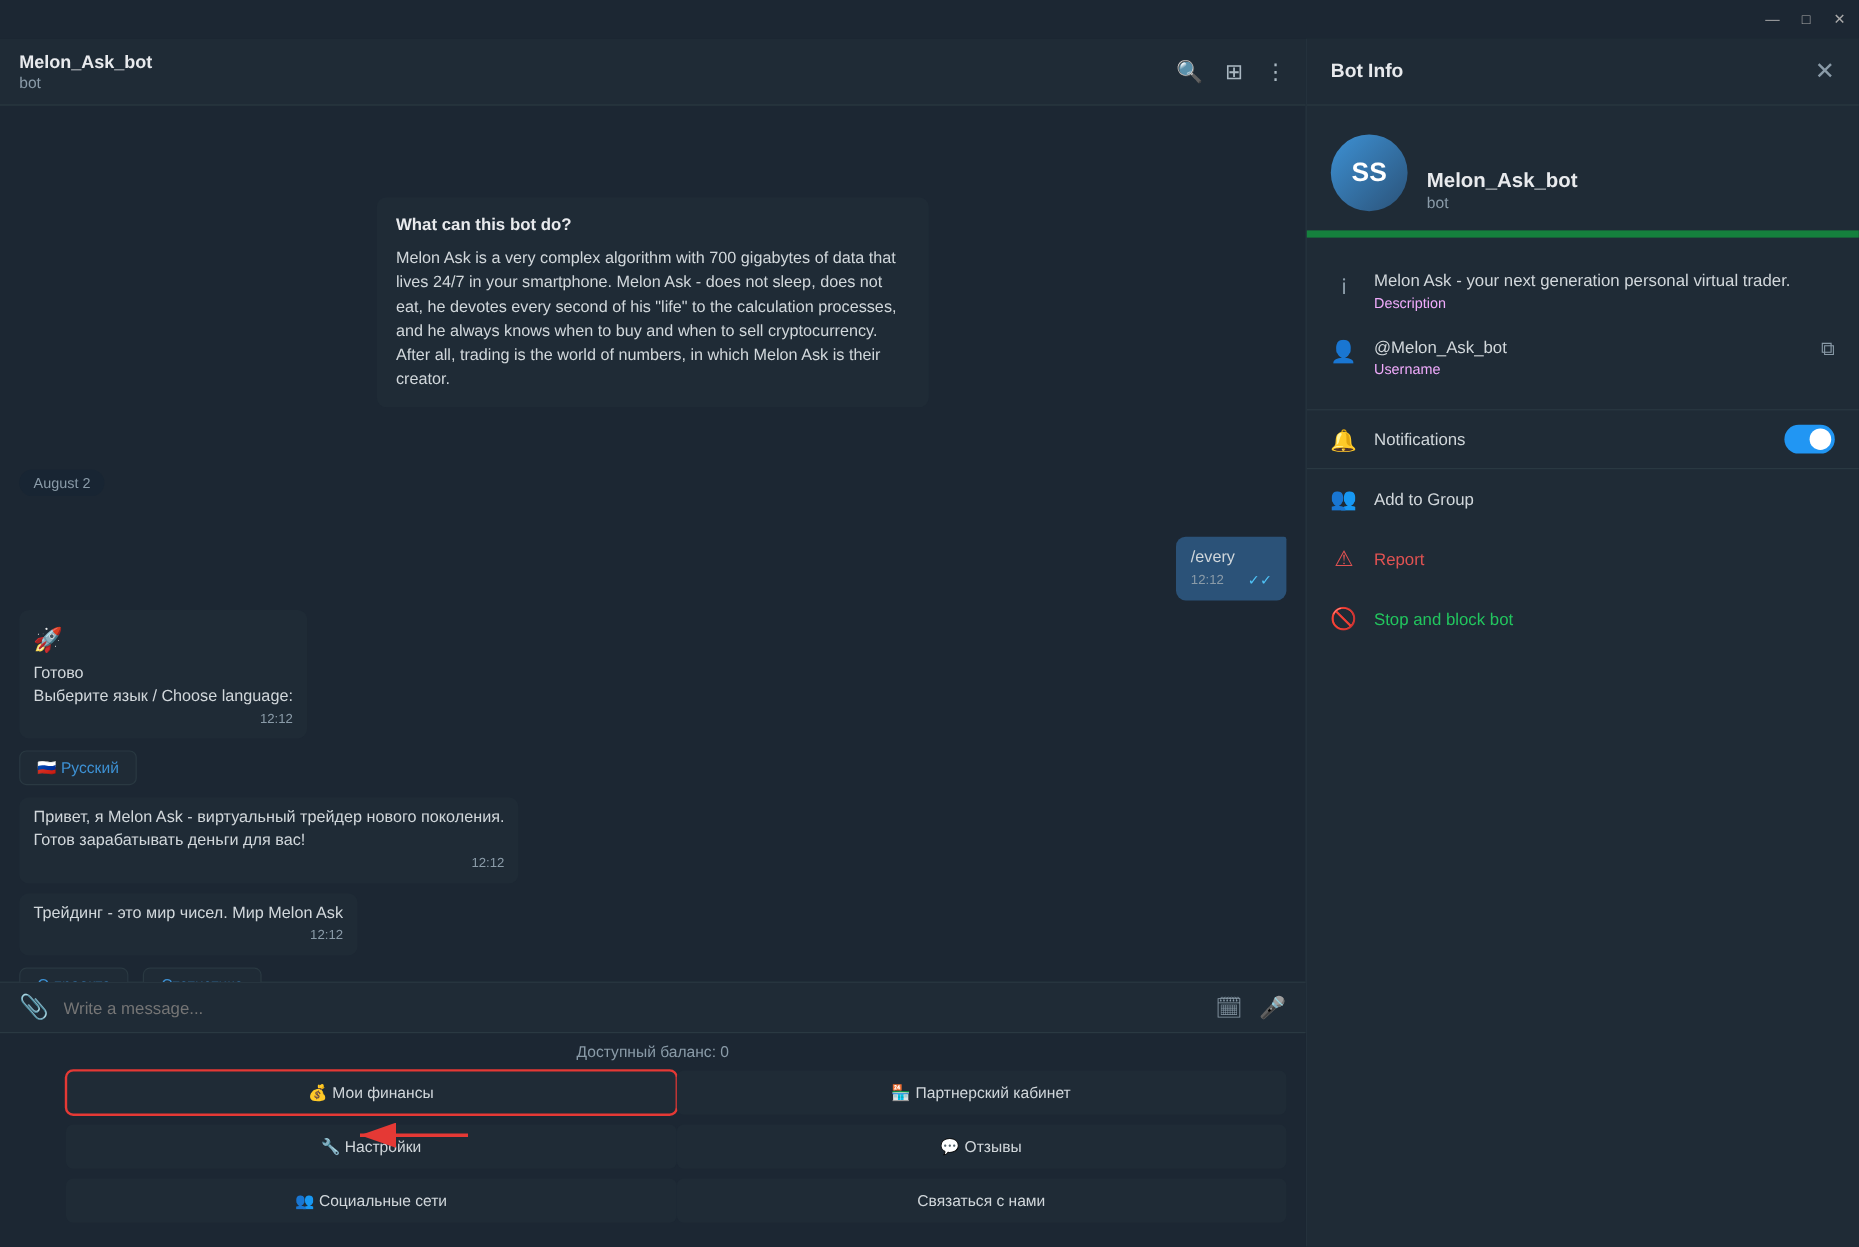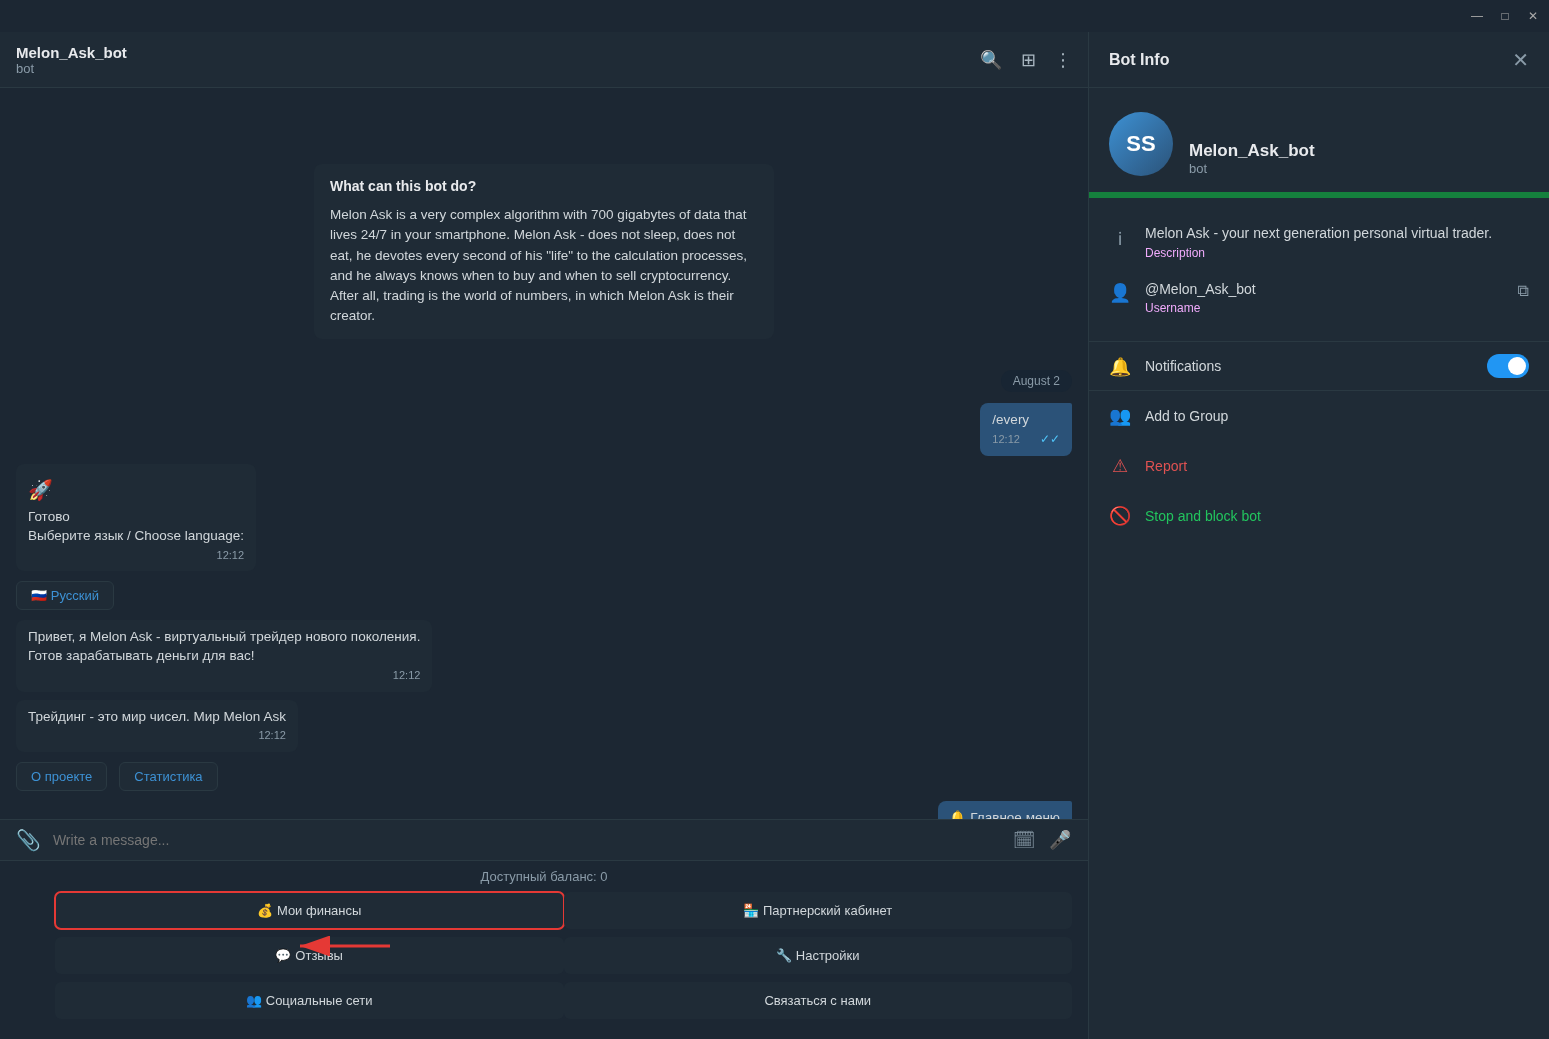--- a/index.html
+++ b/index.html
@@ -111,22 +111,22 @@
     }
     .bot-intro-title {
       font-weight: 600;
       margin-bottom: 8px;
       color: #e8eaed;
       font-size: 14px;
     }
 
     
     .date-sep {
-      text-align: right;
-      margin: 8px 0;
+      text-align: left;
+      margin: 30px 0;
     }
     .date-sep span {
       background: #182533;
       color: #8a9ba8;
       font-size: 12px;
       padding: 4px 12px;
       border-radius: 12px;
     }
 
     
@@ -514,22 +514,22 @@
     <div class="keyboard-wrapper">
       <div class="keyboard-area">
         <div class="balance-row">Доступный баланс: 0</div>
 
         <div class="keyboard-row">
           <button class="kb-btn highlighted-btn">💰 Мои финансы</button>
           <button class="kb-btn">🏪 Партнерский кабинет</button>
         </div>
 
         <div class="keyboard-row">
+          <button class="kb-btn">🔧 Настройки</button>
           <button class="kb-btn">💬 Отзывы</button>
-          <button class="kb-btn">🔧 Настройки</button>
         </div>
 
         <div class="keyboard-row">
           <button class="kb-btn">👥 Социальные сети</button>
           <button class="kb-btn">Связаться с нами</button>
         </div>
       </div>
 
       <svg style="position:absolute; bottom: 68px; left: 280px; width: 120px; height: 50px; pointer-events:none; z-index:50;">
         <defs>

